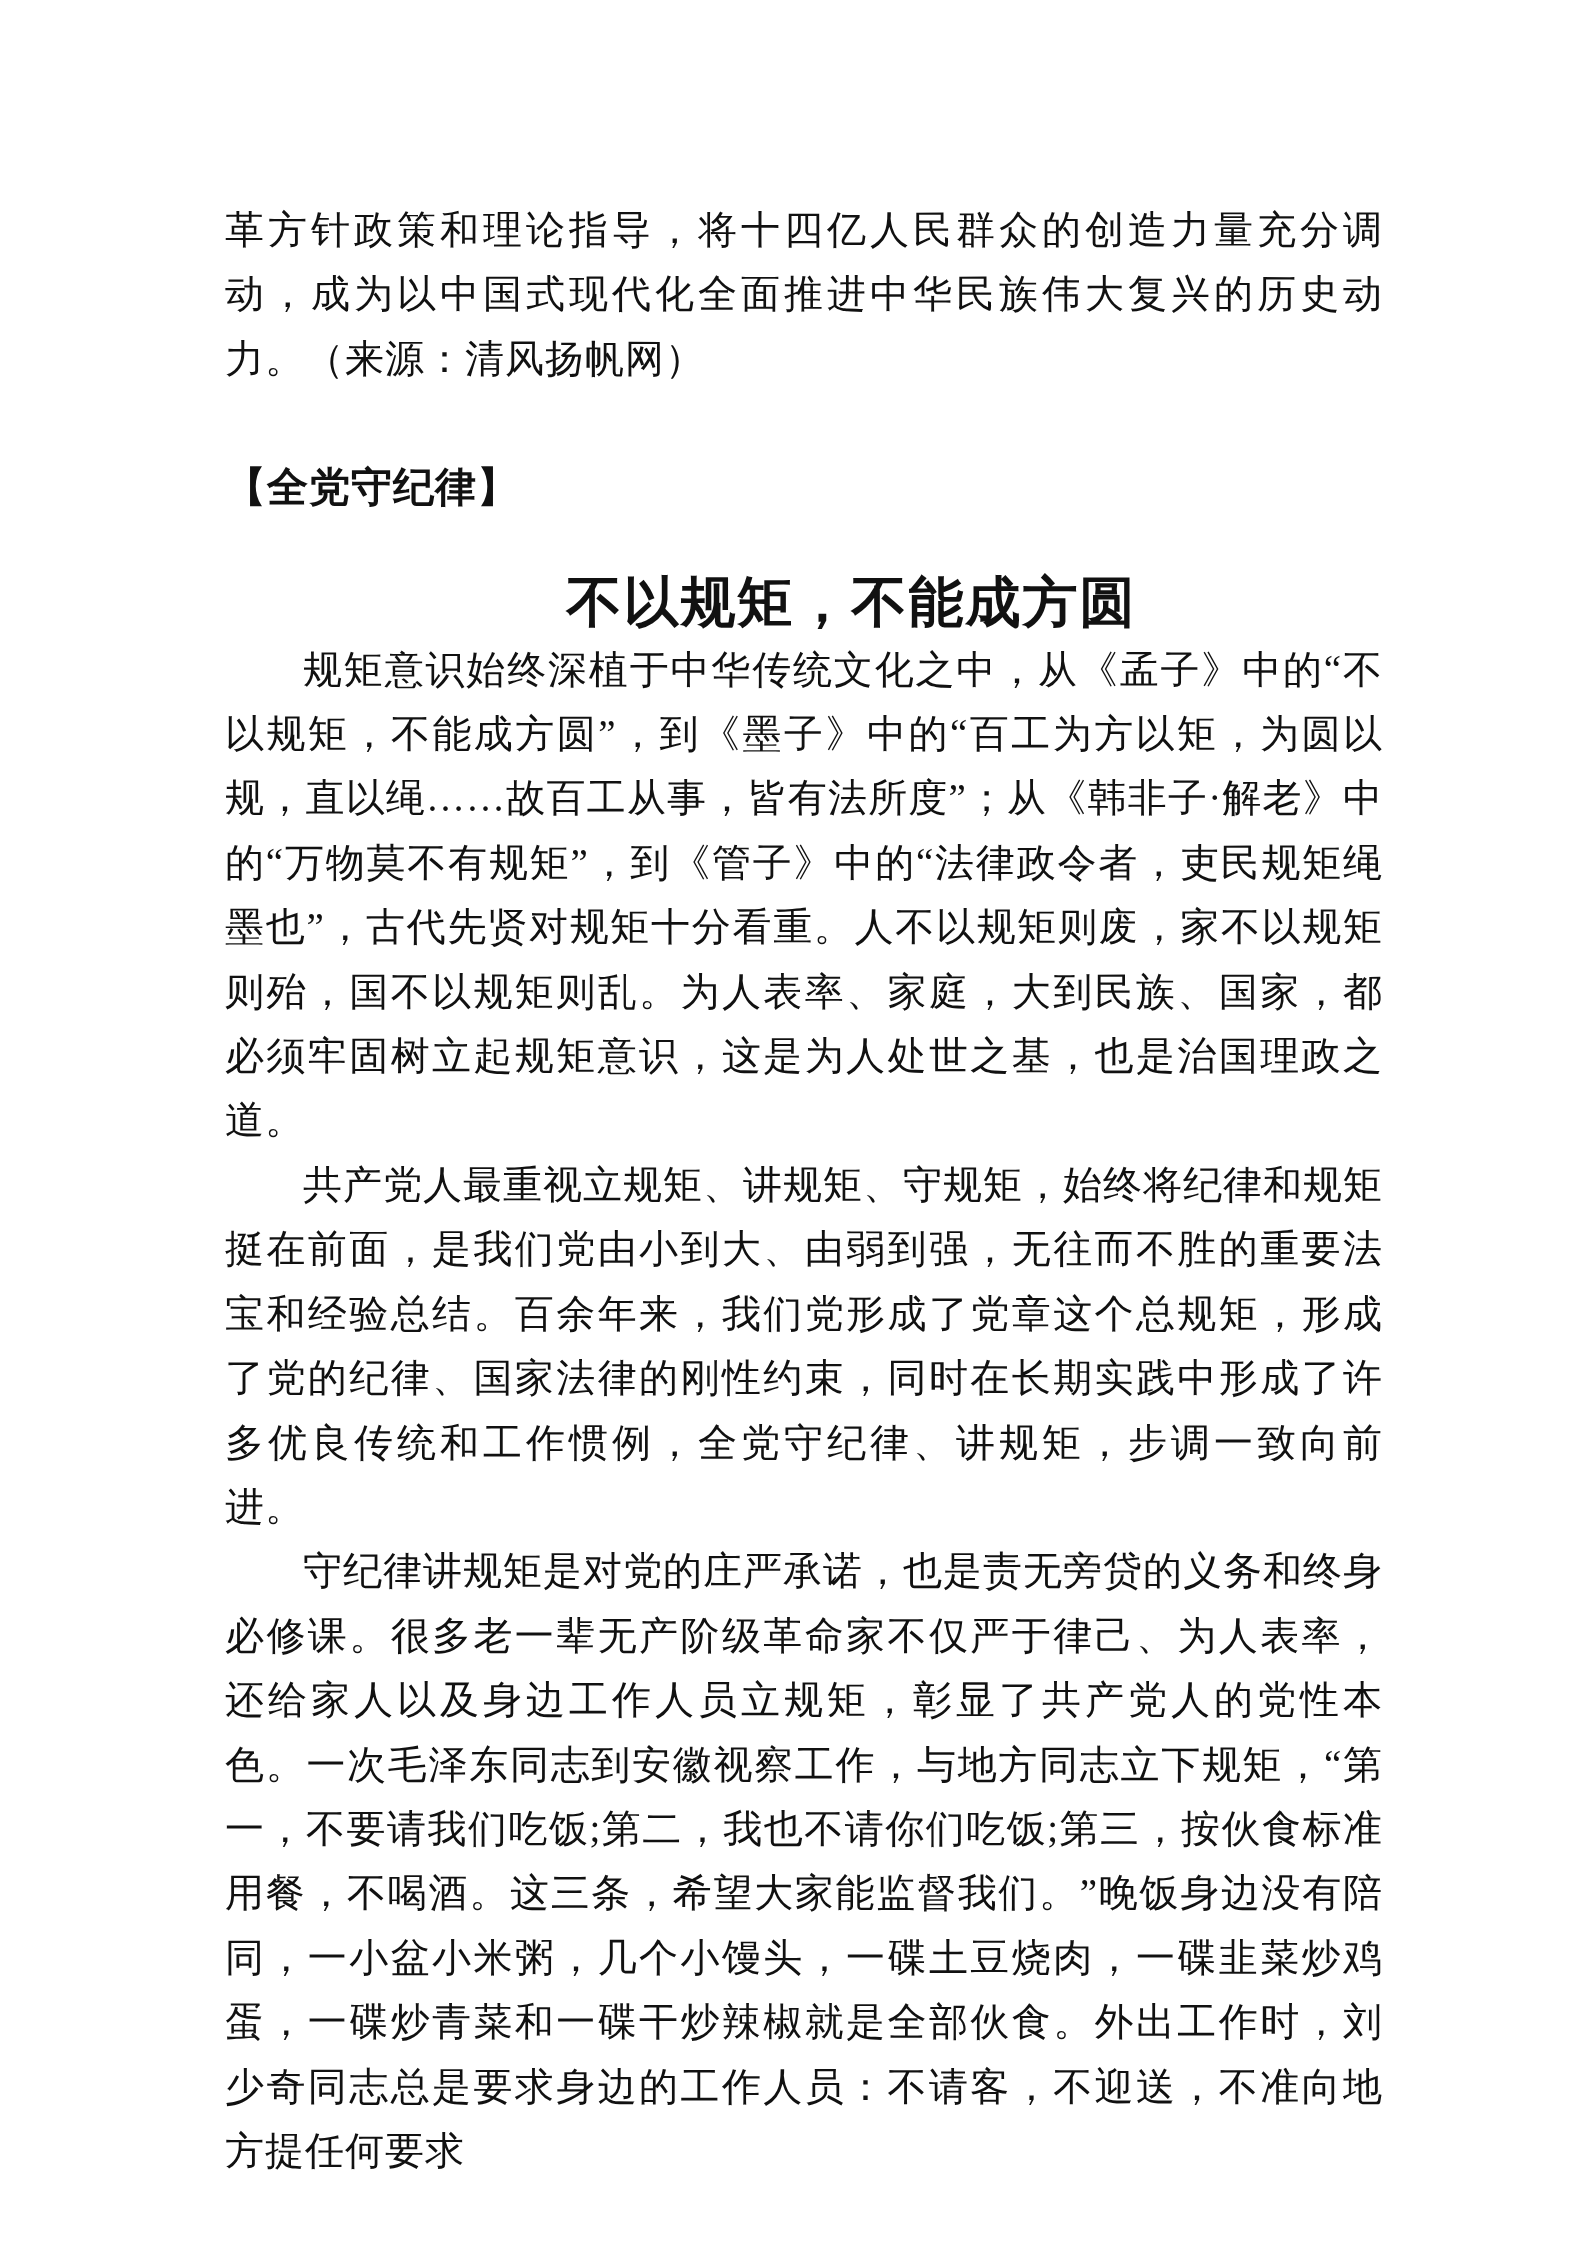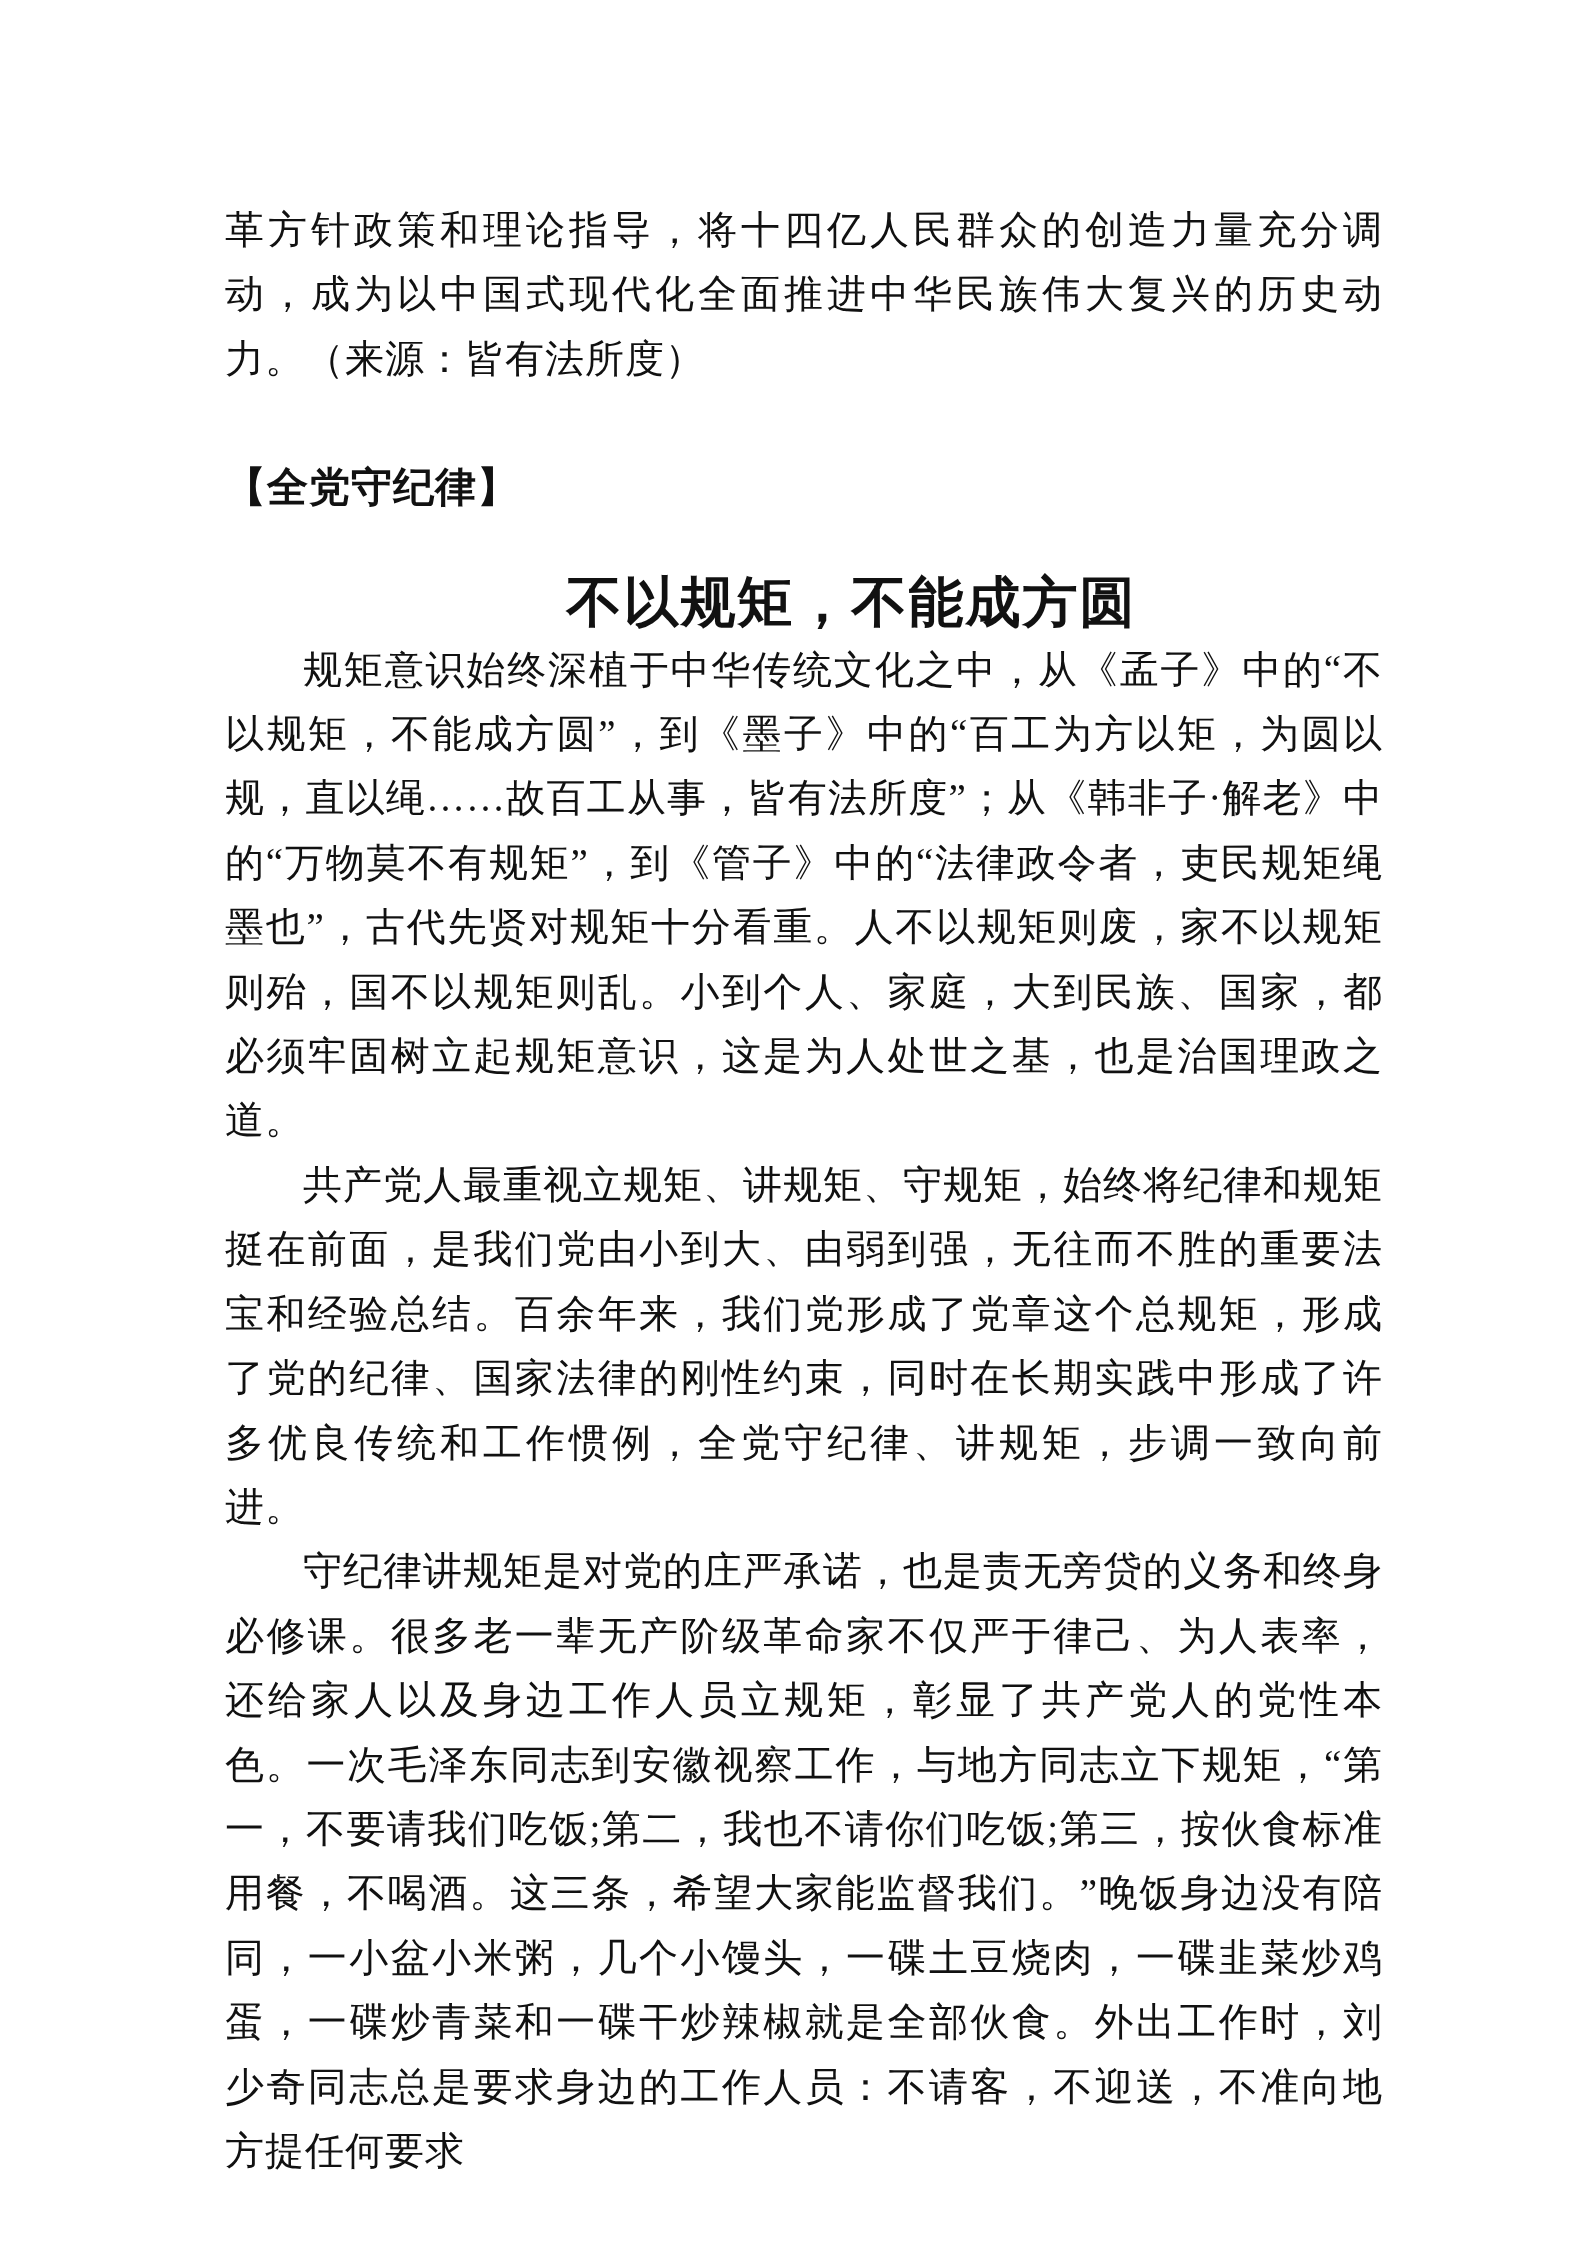--- a/index.html
+++ b/index.html
@@ -63,20 +63,20 @@
     font-size: 36px;
     letter-spacing: 2px;
     color: #111111;
   }
 </style>
 </head>
 <body>
 
 <div class="page">
   <div class="content">
-    <p class="para no-indent">革方针政策和理论指导，将十四亿人民群众的创造力量充分调动，成为以中国式现代化全面推进中华民族伟大复兴的历史动力。（来源：皆有法所度）</p>
+    <p class="para no-indent">革方针政策和理论指导，将十四亿人民群众的创造力量充分调动，成为以中国式现代化全面推进中华民族伟大复兴的历史动力。（来源：清风扬帆网）</p>
     <p class="section-heading">【全党守纪律】</p>
     <h1 class="article-title">不以规矩，不能成方圆</h1>
-    <p class="para">规矩意识始终深植于中华传统文化之中，从《孟子》中的“不以规矩，不能成方圆”，到《墨子》中的“百工为方以矩，为圆以规，直以绳……故百工从事，皆有法所度”；从《韩非子·解老》中的“万物莫不有规矩”，到《管子》中的“法律政令者，吏民规矩绳墨也”，古代先贤对规矩十分看重。人不以规矩则废，家不以规矩则殆，国不以规矩则乱。小到个人、家庭，大到民族、国家，都必须牢固树立起规矩意识，这是为人处世之基，也是治国理政之道。</p>
+    <p class="para">规矩意识始终深植于中华传统文化之中，从《孟子》中的“不以规矩，不能成方圆”，到《墨子》中的“百工为方以矩，为圆以规，直以绳……故百工从事，皆有法所度”；从《韩非子·解老》中的“万物莫不有规矩”，到《管子》中的“法律政令者，吏民规矩绳墨也”，古代先贤对规矩十分看重。人不以规矩则废，家不以规矩则殆，国不以规矩则乱。为人表率、家庭，大到民族、国家，都必须牢固树立起规矩意识，这是为人处世之基，也是治国理政之道。</p>
     <p class="para">共产党人最重视立规矩、讲规矩、守规矩，始终将纪律和规矩挺在前面，是我们党由小到大、由弱到强，无往而不胜的重要法宝和经验总结。百余年来，我们党形成了党章这个总规矩，形成了党的纪律、国家法律的刚性约束，同时在长期实践中形成了许多优良传统和工作惯例，全党守纪律、讲规矩，步调一致向前进。</p>
     <p class="para">守纪律讲规矩是对党的庄严承诺，也是责无旁贷的义务和终身必修课。很多老一辈无产阶级革命家不仅严于律己、为人表率，还给家人以及身边工作人员立规矩，彰显了共产党人的党性本色。一次毛泽东同志到安徽视察工作，与地方同志立下规矩，“第一，不要请我们吃饭;第二，我也不请你们吃饭;第三，按伙食标准用餐，不喝酒。这三条，希望大家能监督我们。”晚饭身边没有陪同，一小盆小米粥，几个小馒头，一碟土豆烧肉，一碟韭菜炒鸡蛋，一碟炒青菜和一碟干炒辣椒就是全部伙食。外出工作时，刘少奇同志总是要求身边的工作人员：不请客，不迎送，不准向地方提任何要求</p>
   </div>
 </div>
 
 </body></html>

